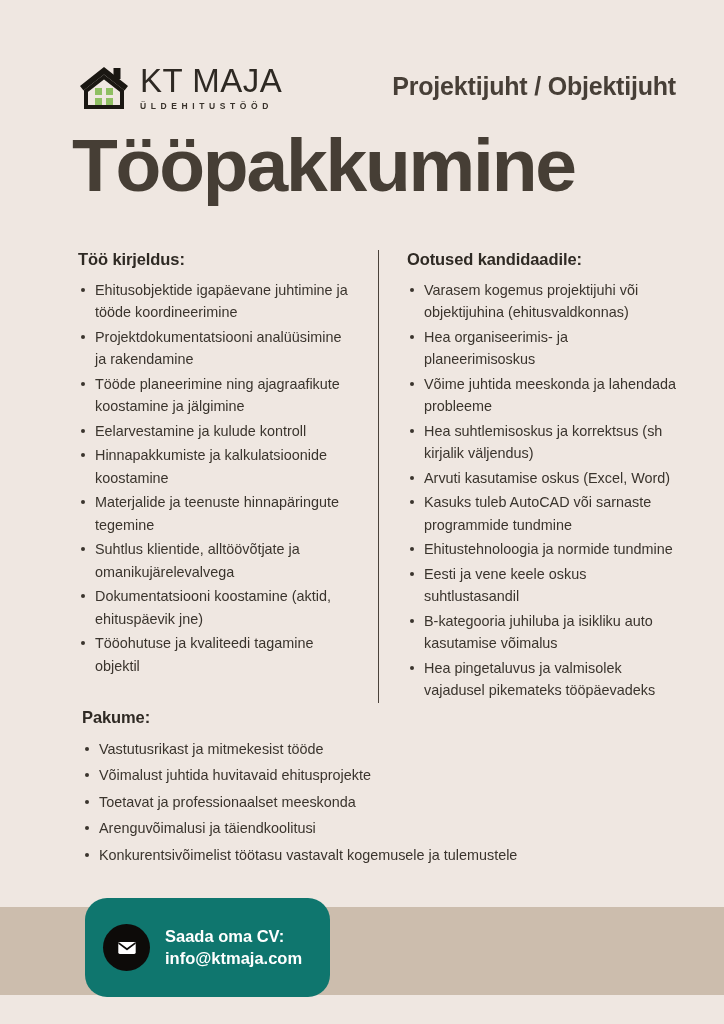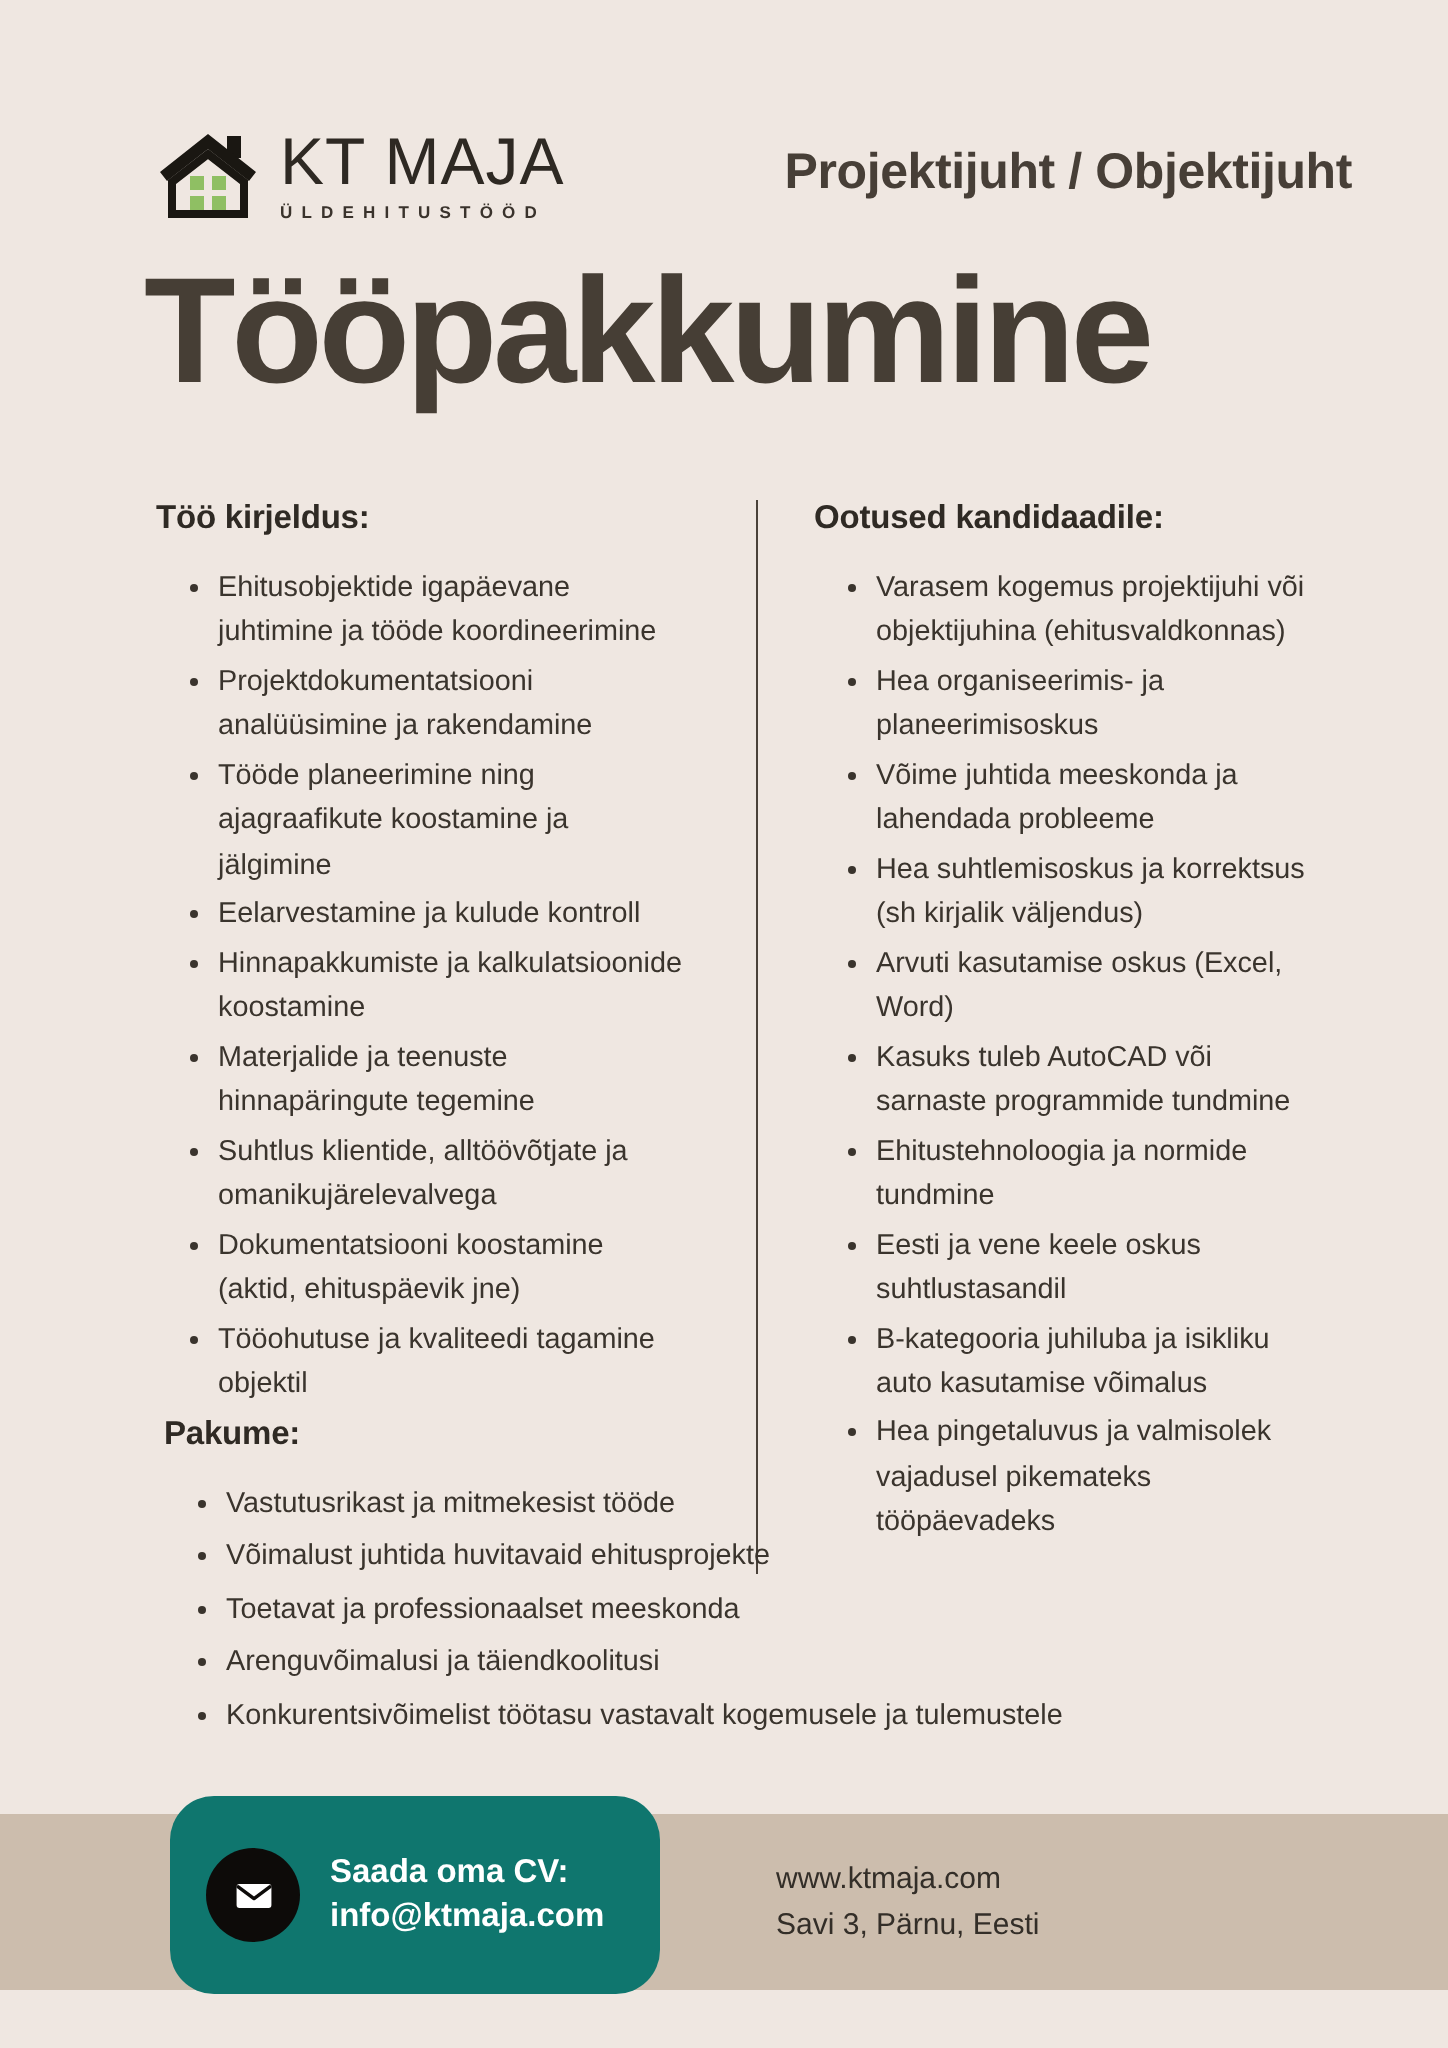--- a/index.html
+++ b/index.html
@@ -109,21 +109,21 @@
   }
   .sec-head {
     font-size: 16.5px;
     font-weight: bold;
     color: #2F2A24;
     margin: 0 0 10px 0;
     letter-spacing: -0.1px;
   }
   ul.bullets {
     list-style: none;
-    margin: 14px;
+    margin: 0;
     padding: 0;
   }
   ul.bullets li {
     position: relative;
     padding-left: 17px;
     font-size: 14.4px;
     line-height: 1.56;
     color: #3A342D;
     margin-bottom: 2px;
   }
@@ -287,18 +287,14 @@
         <rect x="2.5" y="5.5" width="19" height="13" rx="1.6" fill="#FFFFFF"></rect>
         <path d="M3.4 7 L12 13.4 L20.6 7" fill="none" stroke="#0D0B09" stroke-width="1.9" stroke-linecap="round" stroke-linejoin="round"></path>
       </svg>
     </span>
     <span class="cv-text">
       <span>Saada oma CV:</span>
       <span>info@ktmaja.com</span>
     </span>
   </div>
 
-  <div class="contact">
-    <span>www.ktmaja.com</span>
-    <span>Savi 3, Pärnu, Eesti</span>
-  </div>
 
 </div>
 
 </body></html>

